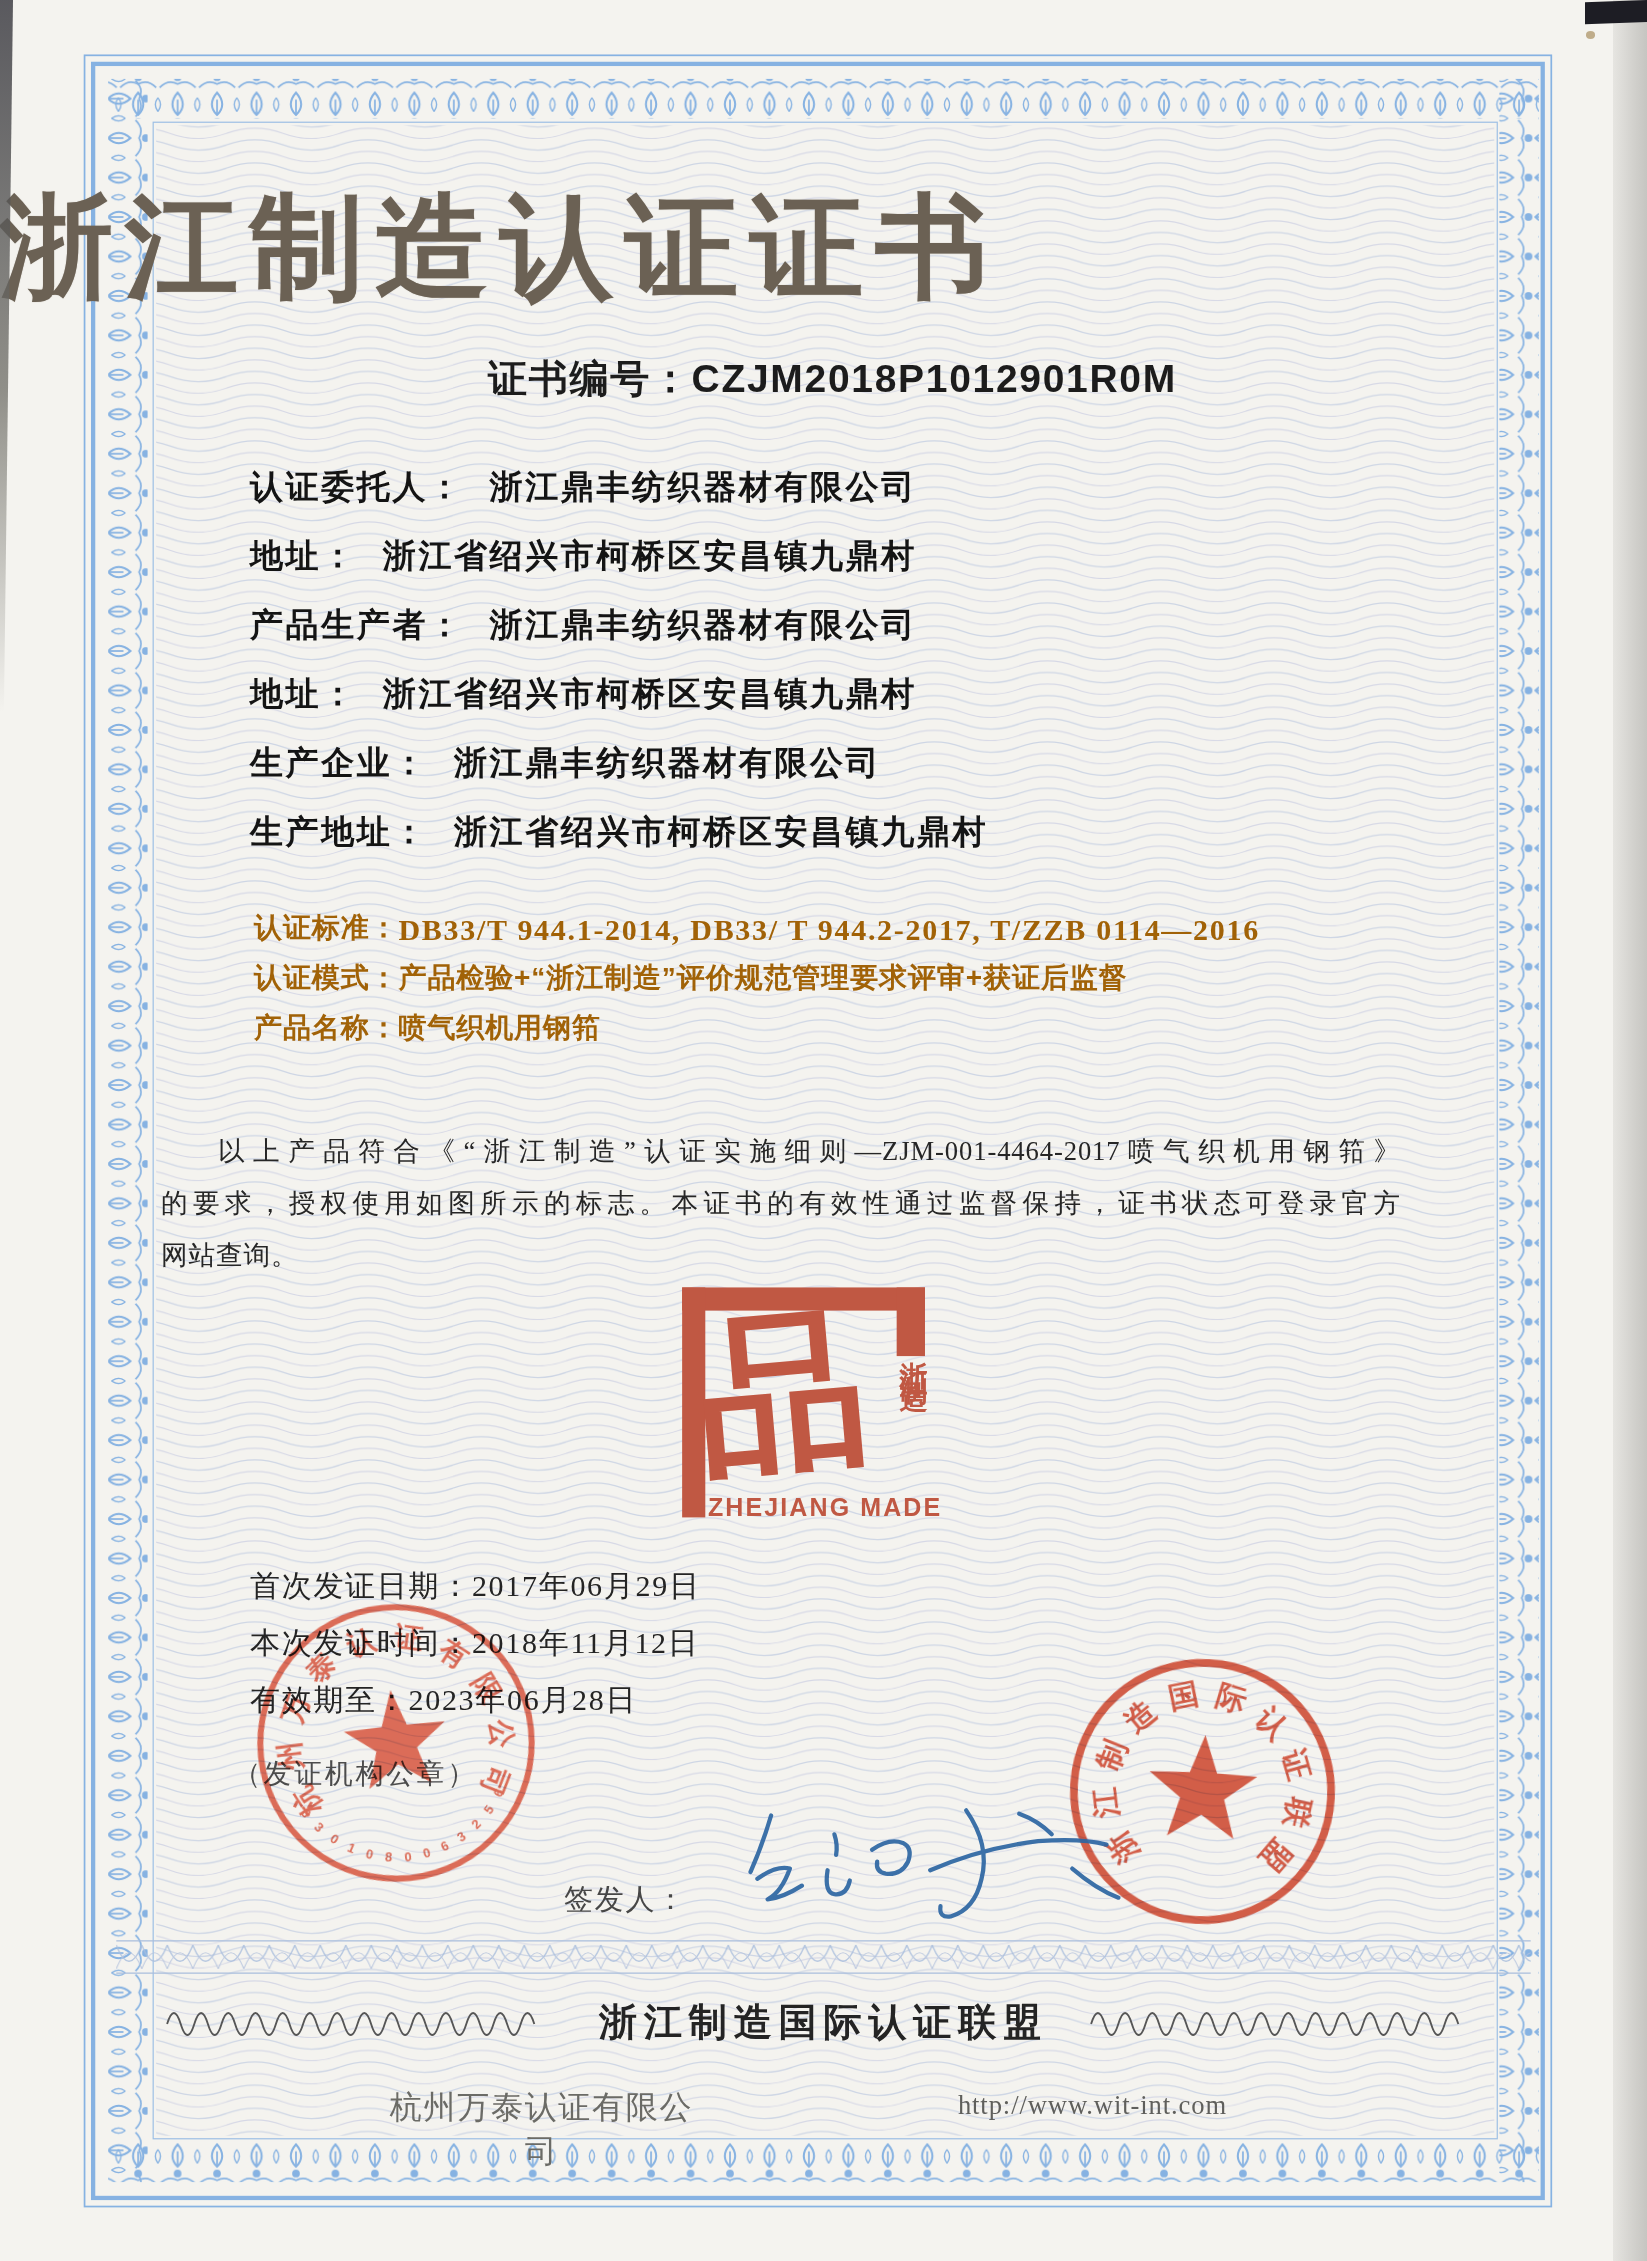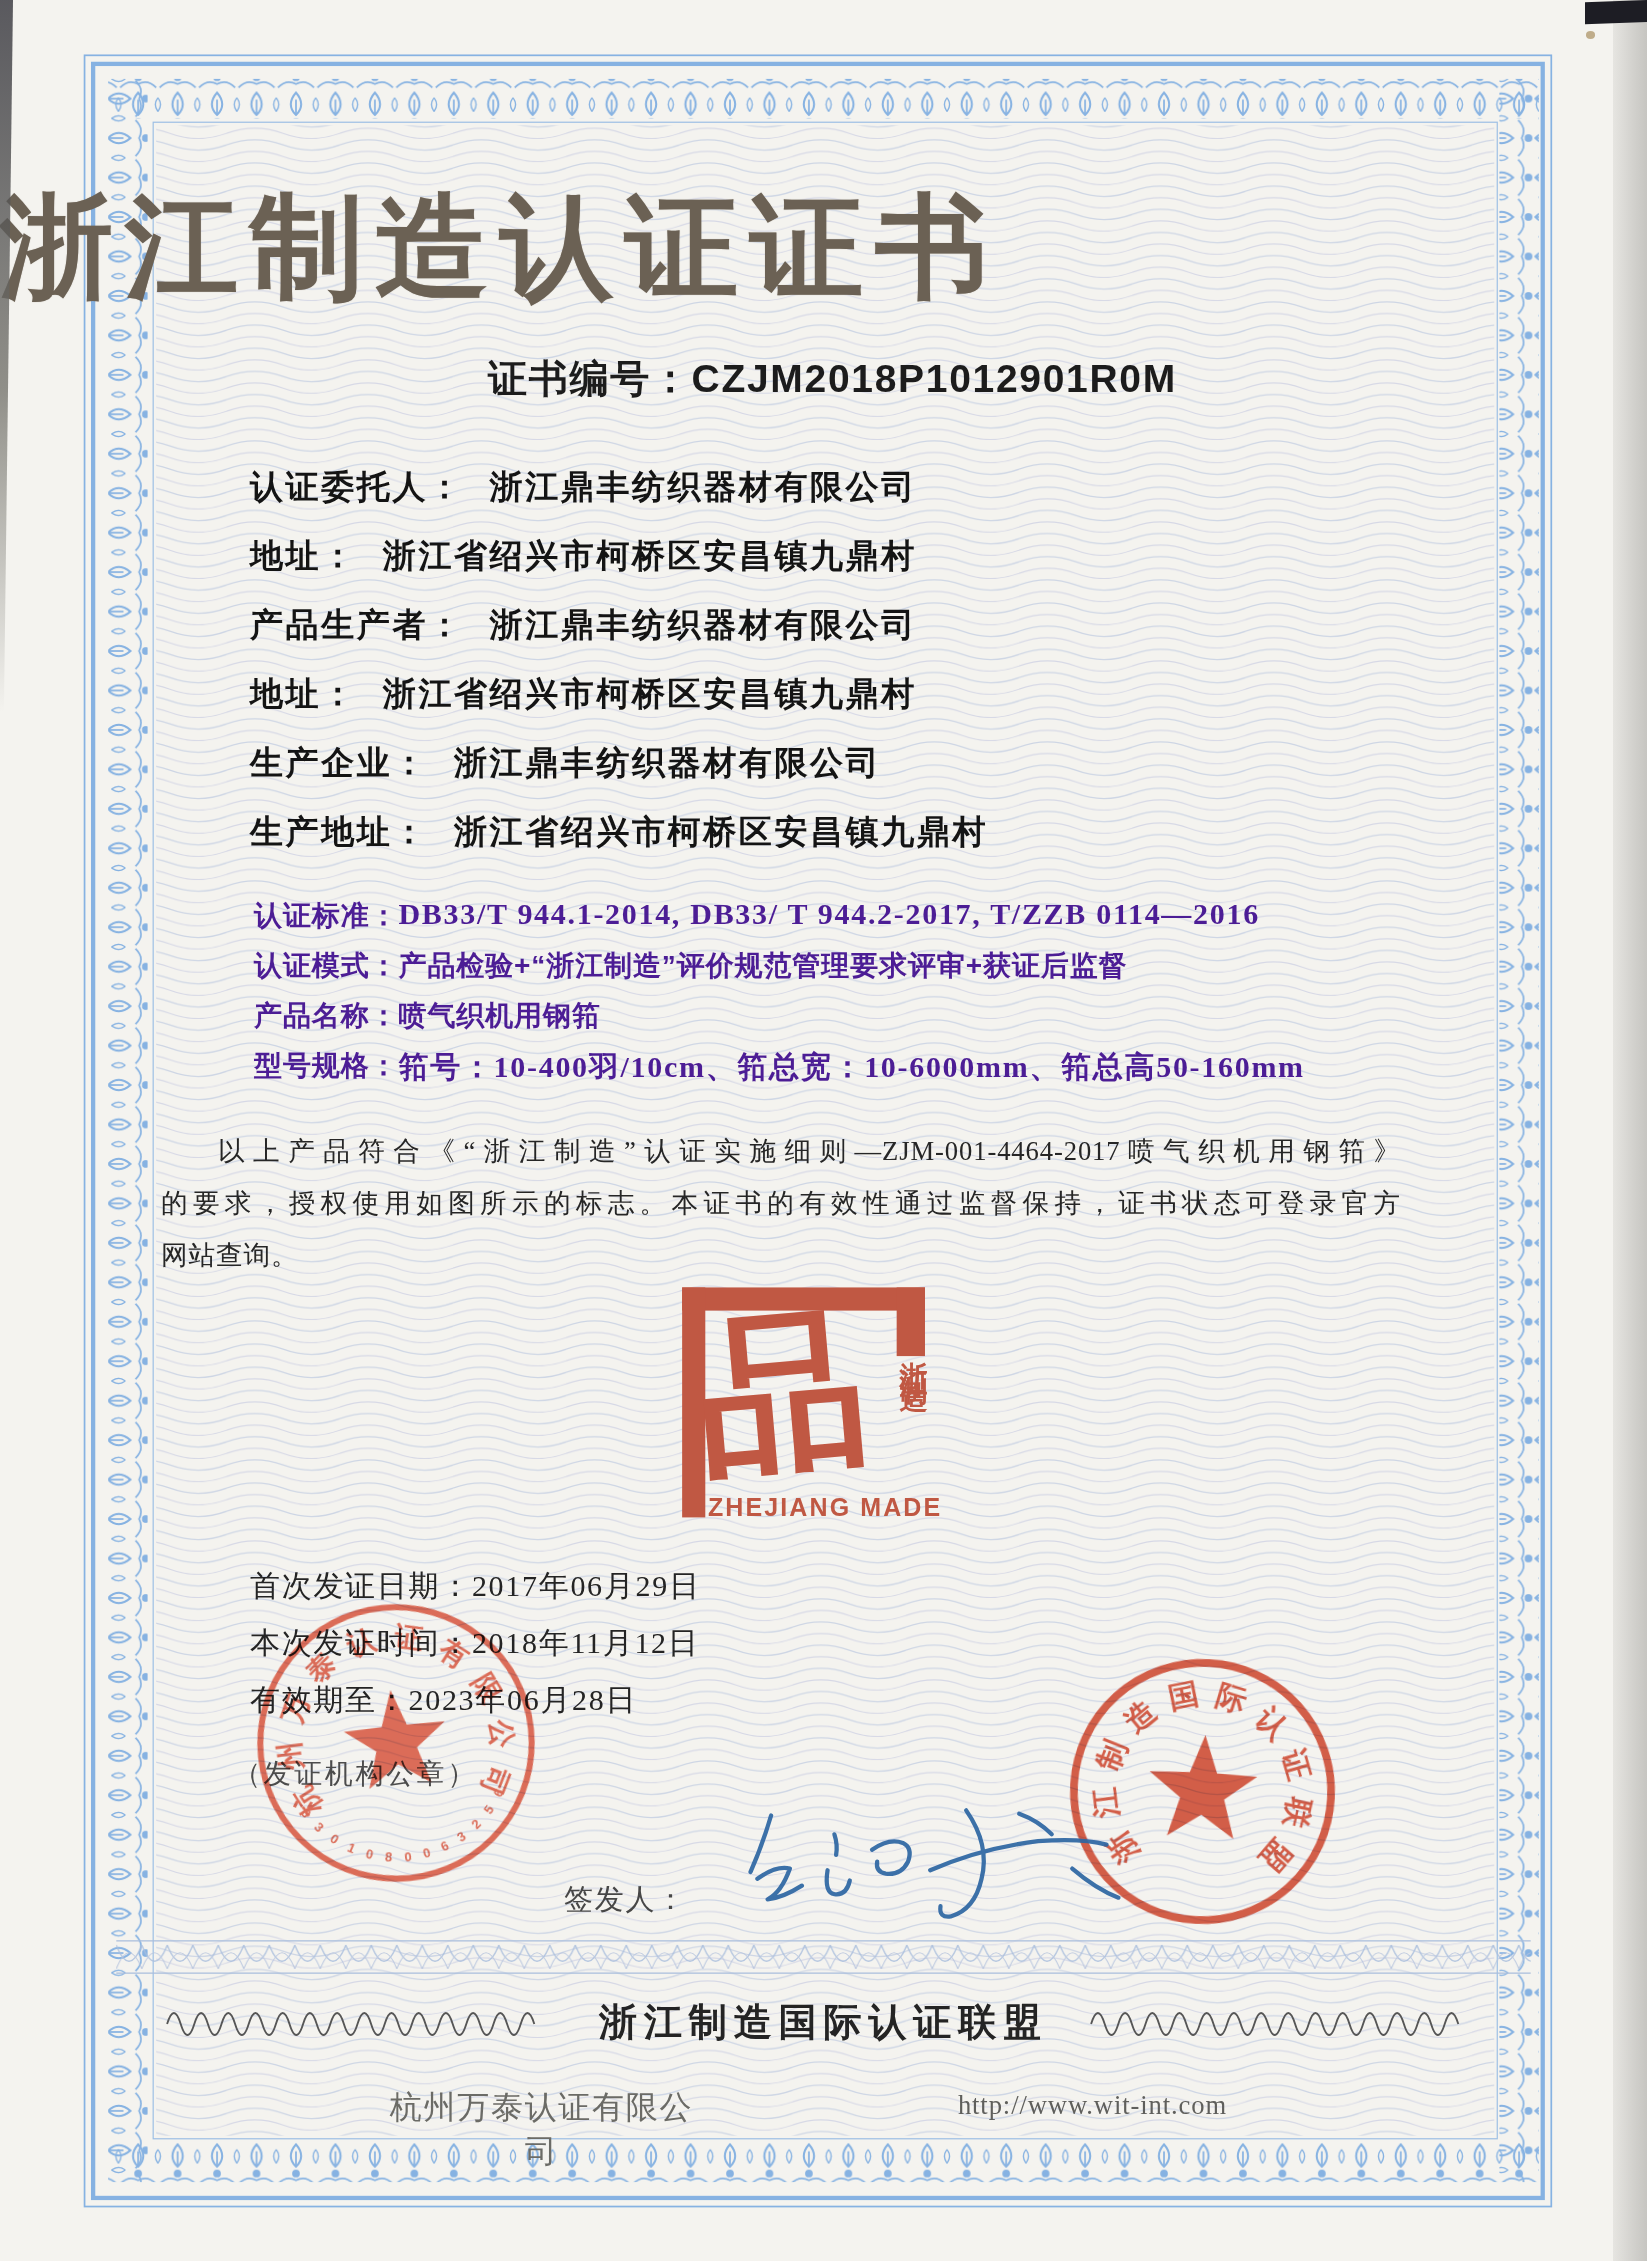--- a/index.html
+++ b/index.html
@@ -28,22 +28,22 @@
      color:#6b6154;text-shadow:0 0 0.9px rgba(107,97,84,.55);}
   .certno{left:0;right:0;top:352px;text-align:center;z-index:2;
      font-size:39px;font-weight:700;letter-spacing:1.7px;color:#1c1c1c;margin-left:18px;}
   .certno .num{font-family:"Liberation Sans",sans-serif;}
 
   .parties{left:250px;top:453px;z-index:2;}
   .parties .field-row{height:69px;display:flex;align-items:center;
      font-size:33px;font-weight:700;letter-spacing:2.6px;color:#141414;white-space:nowrap;gap:26px;}
 
   .details{left:254px;top:897px;z-index:2;}
-  .details .field-row{height:50px;display:flex;align-items:flex-start;
-     font-size:28px;font-weight:700;letter-spacing:0.9px;color:#4c1d95;white-space:nowrap;}
+  .details .field-row{height:50px;display:flex;align-items:flex-end;
+     font-size:28px;font-weight:700;letter-spacing:0.9px;color:#a16207;white-space:nowrap;}
   .details .field-row:nth-child(1) .field-value,
   .details .field-row:nth-child(4) .field-value{
      font-family:"Liberation Serif","DejaVu Serif",serif;font-weight:600;
      font-size:30px;letter-spacing:1.7px;}
 
   .statement{left:161px;top:1125px;width:1240px;z-index:2;
      font-family:"Liberation Serif","DejaVu Serif",serif;font-size:26.6px;line-height:52px;
      color:#262626;letter-spacing:0.9px;}
   .statement .s-line{white-space:nowrap;}
   .statement .j{white-space:normal;text-align:justify;text-align-last:justify;}
@@ -170,24 +170,20 @@
       <span>认证标准：</span>
       <span class="field-value">DB33/T 944.1-2014, DB33/ T 944.2-2017, T/ZZB 0114—2016</span>
     </div>
     <div class="field-row">
       <span>认证模式：</span>
       <span class="field-value">产品检验+“浙江制造”评价规范管理要求评审+获证后监督</span>
     </div>
     <div class="field-row">
       <span>产品名称：</span>
       <span class="field-value">喷气织机用钢筘</span>
-    </div>
-    <div class="field-row">
-      <span>型号规格：</span>
-      <span class="field-value">筘号：10-400羽/10cm、筘总宽：10-6000mm、筘总高50-160mm</span>
     </div>
   </div>
 
   <div class="abs statement">
     <div class="s-line j indent">以上产品符合《“浙江制造”认证实施细则—ZJM-001-4464-2017喷气织机用钢筘》</div>
     <div class="s-line j">的要求，授权使用如图所示的标志。本证书的有效性通过监督保持，证书状态可登录官方</div>
     <div class="s-line">网站查询。</div>
   </div>
 
   <div class="abs logo">

